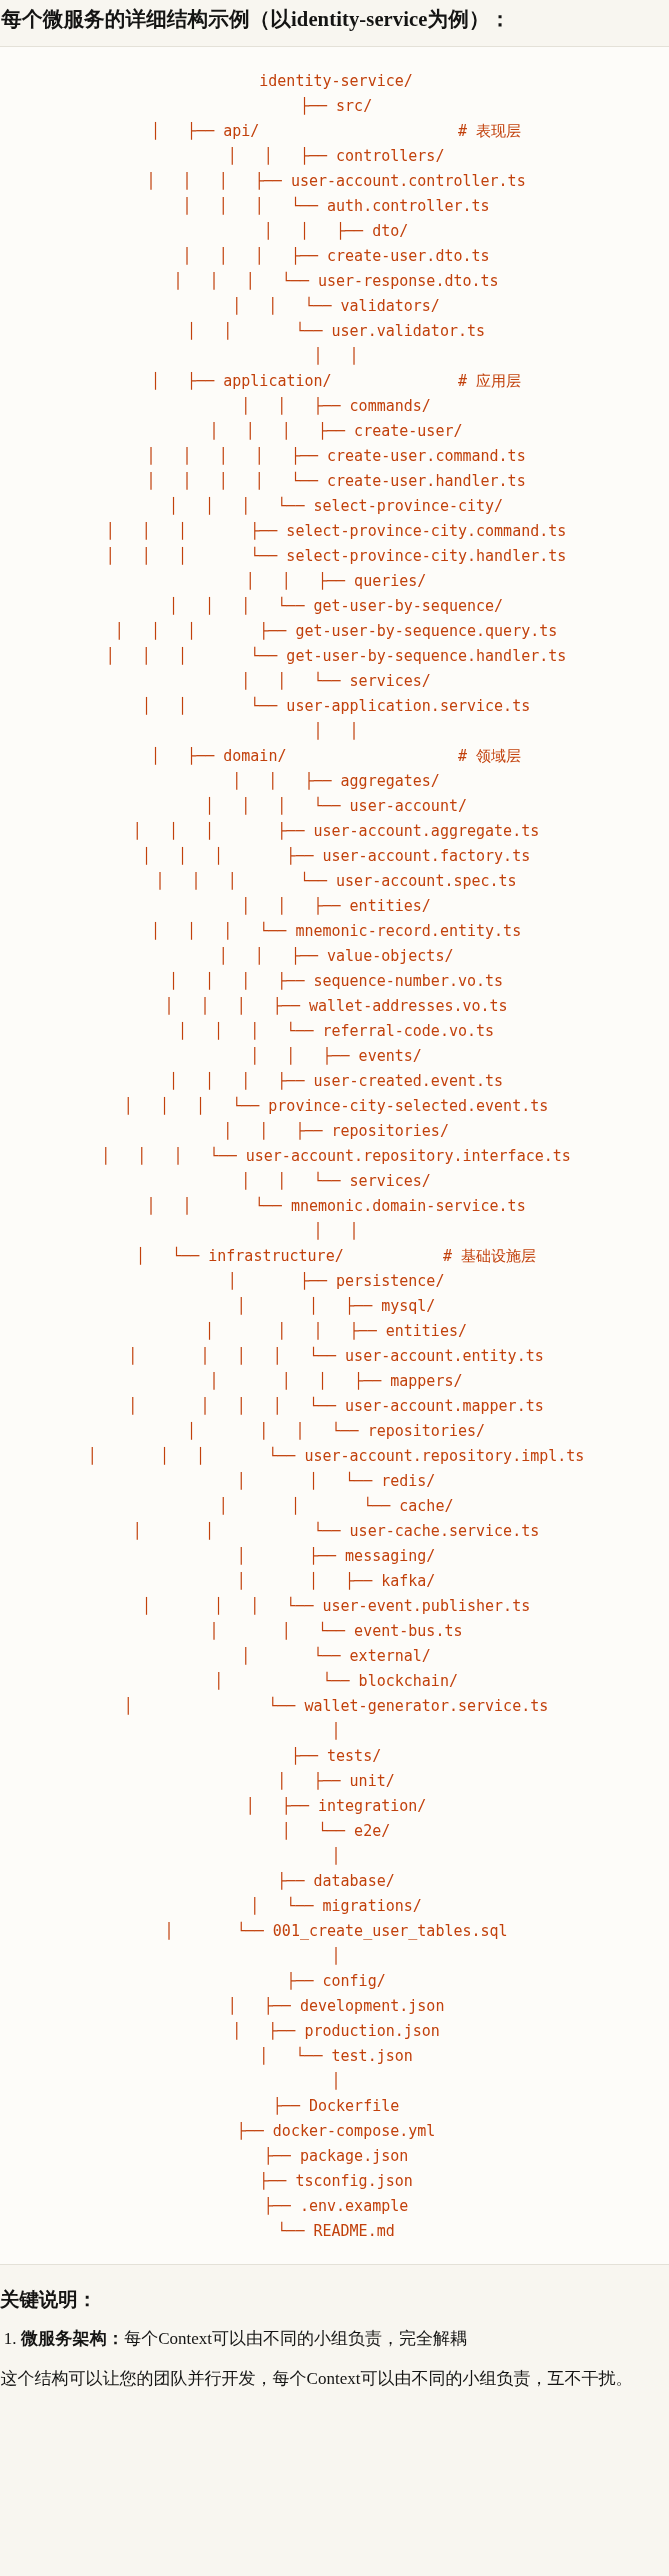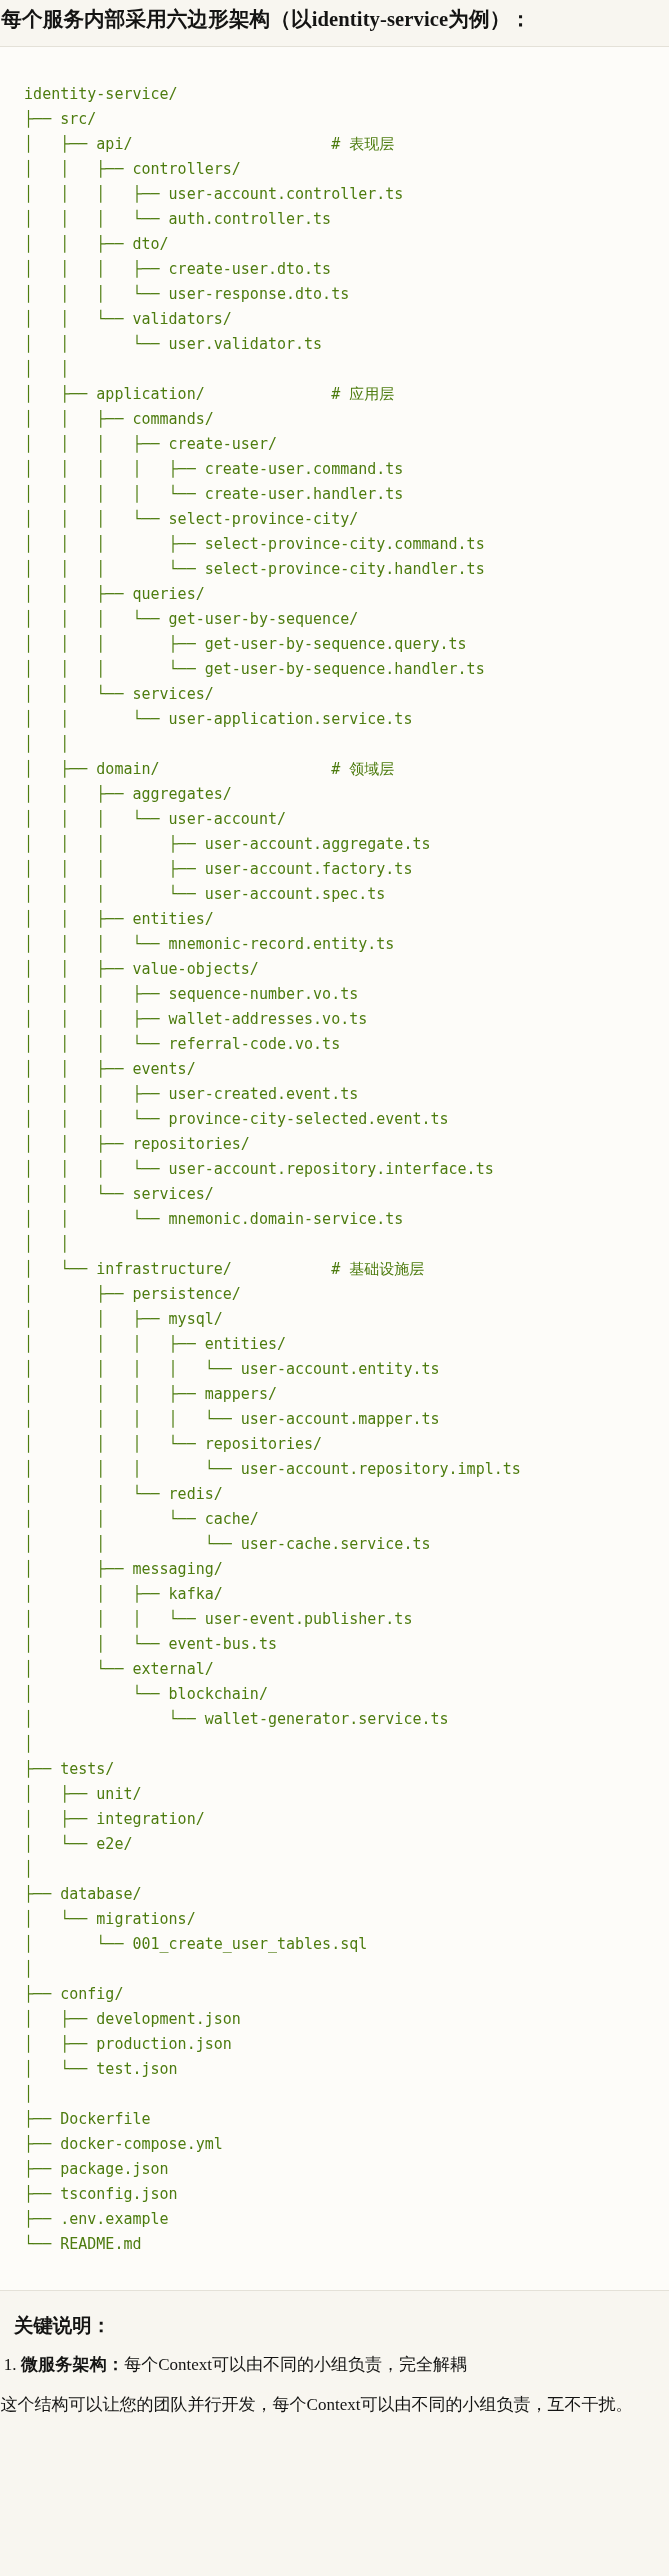--- a/index.html
+++ b/index.html
@@ -20,36 +20,37 @@
     line-height: 1.35;
     letter-spacing: 0.1px;
   }
   .code-block {
     margin-top: 12.5px;
     background: #fdfcf9;
     border-top: 0.6px solid #e4e1d8;
     border-bottom: 0.6px solid #e4e1d8;
   }
   pre.tree {
-    margin: 16px;
+    margin: 3px;
     padding: 19px 5px 17.5px 8.1px;
     font-family: "DejaVu Sans Mono", "Liberation Mono", monospace;
     font-size: 15px;
     line-height: 25px;
-    color: #4d7c0f;
+    color: #c2410c;
     white-space: pre;
+    text-align: center;
   }
   .notes {
     padding: 22.5px 0 13px 0;
   }
   .notes-heading {
     font-size: 19.4px;
     font-weight: 700;
     margin: 0 0 17px 0;
-    padding-left: 14px;
+    padding-left: 0;
     line-height: 1.2;
   }
   .note-item {
     font-size: 17px;
     margin: 0 0 16.3px 0;
     padding-left: 3.8px;
     line-height: 1.35;
   }
   .note-num {
     margin-right: 4.4px;
@@ -62,21 +63,21 @@
   .notes-footer {
     font-size: 17px;
     margin: 0;
     padding-left: 0.6px;
     line-height: 1.4;
   }
 </style>
 </head>
 <body>
 
-<h1 class="page-title">每个服务内部采用六边形架构（以identity-service为例）：</h1>
+<h1 class="page-title">每个微服务的详细结构示例（以identity-service为例）：</h1>
 
 <div class="code-block">
   <pre class="tree">identity-service/
 ├── src/
 │   ├── api/                      # 表现层
 │   │   ├── controllers/
 │   │   │   ├── user-account.controller.ts
 │   │   │   └── auth.controller.ts
 │   │   ├── dto/
 │   │   │   ├── create-user.dto.ts

